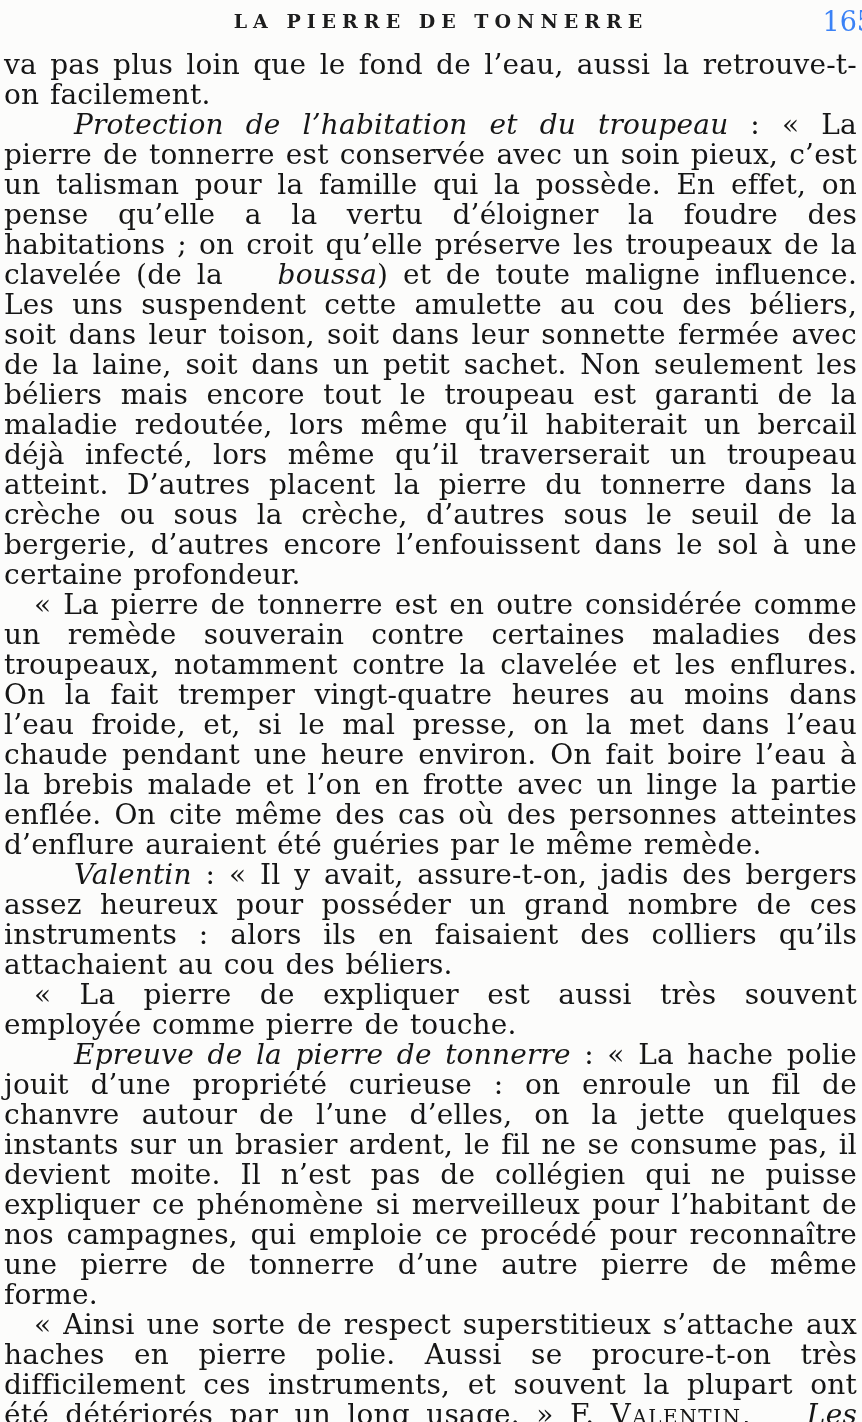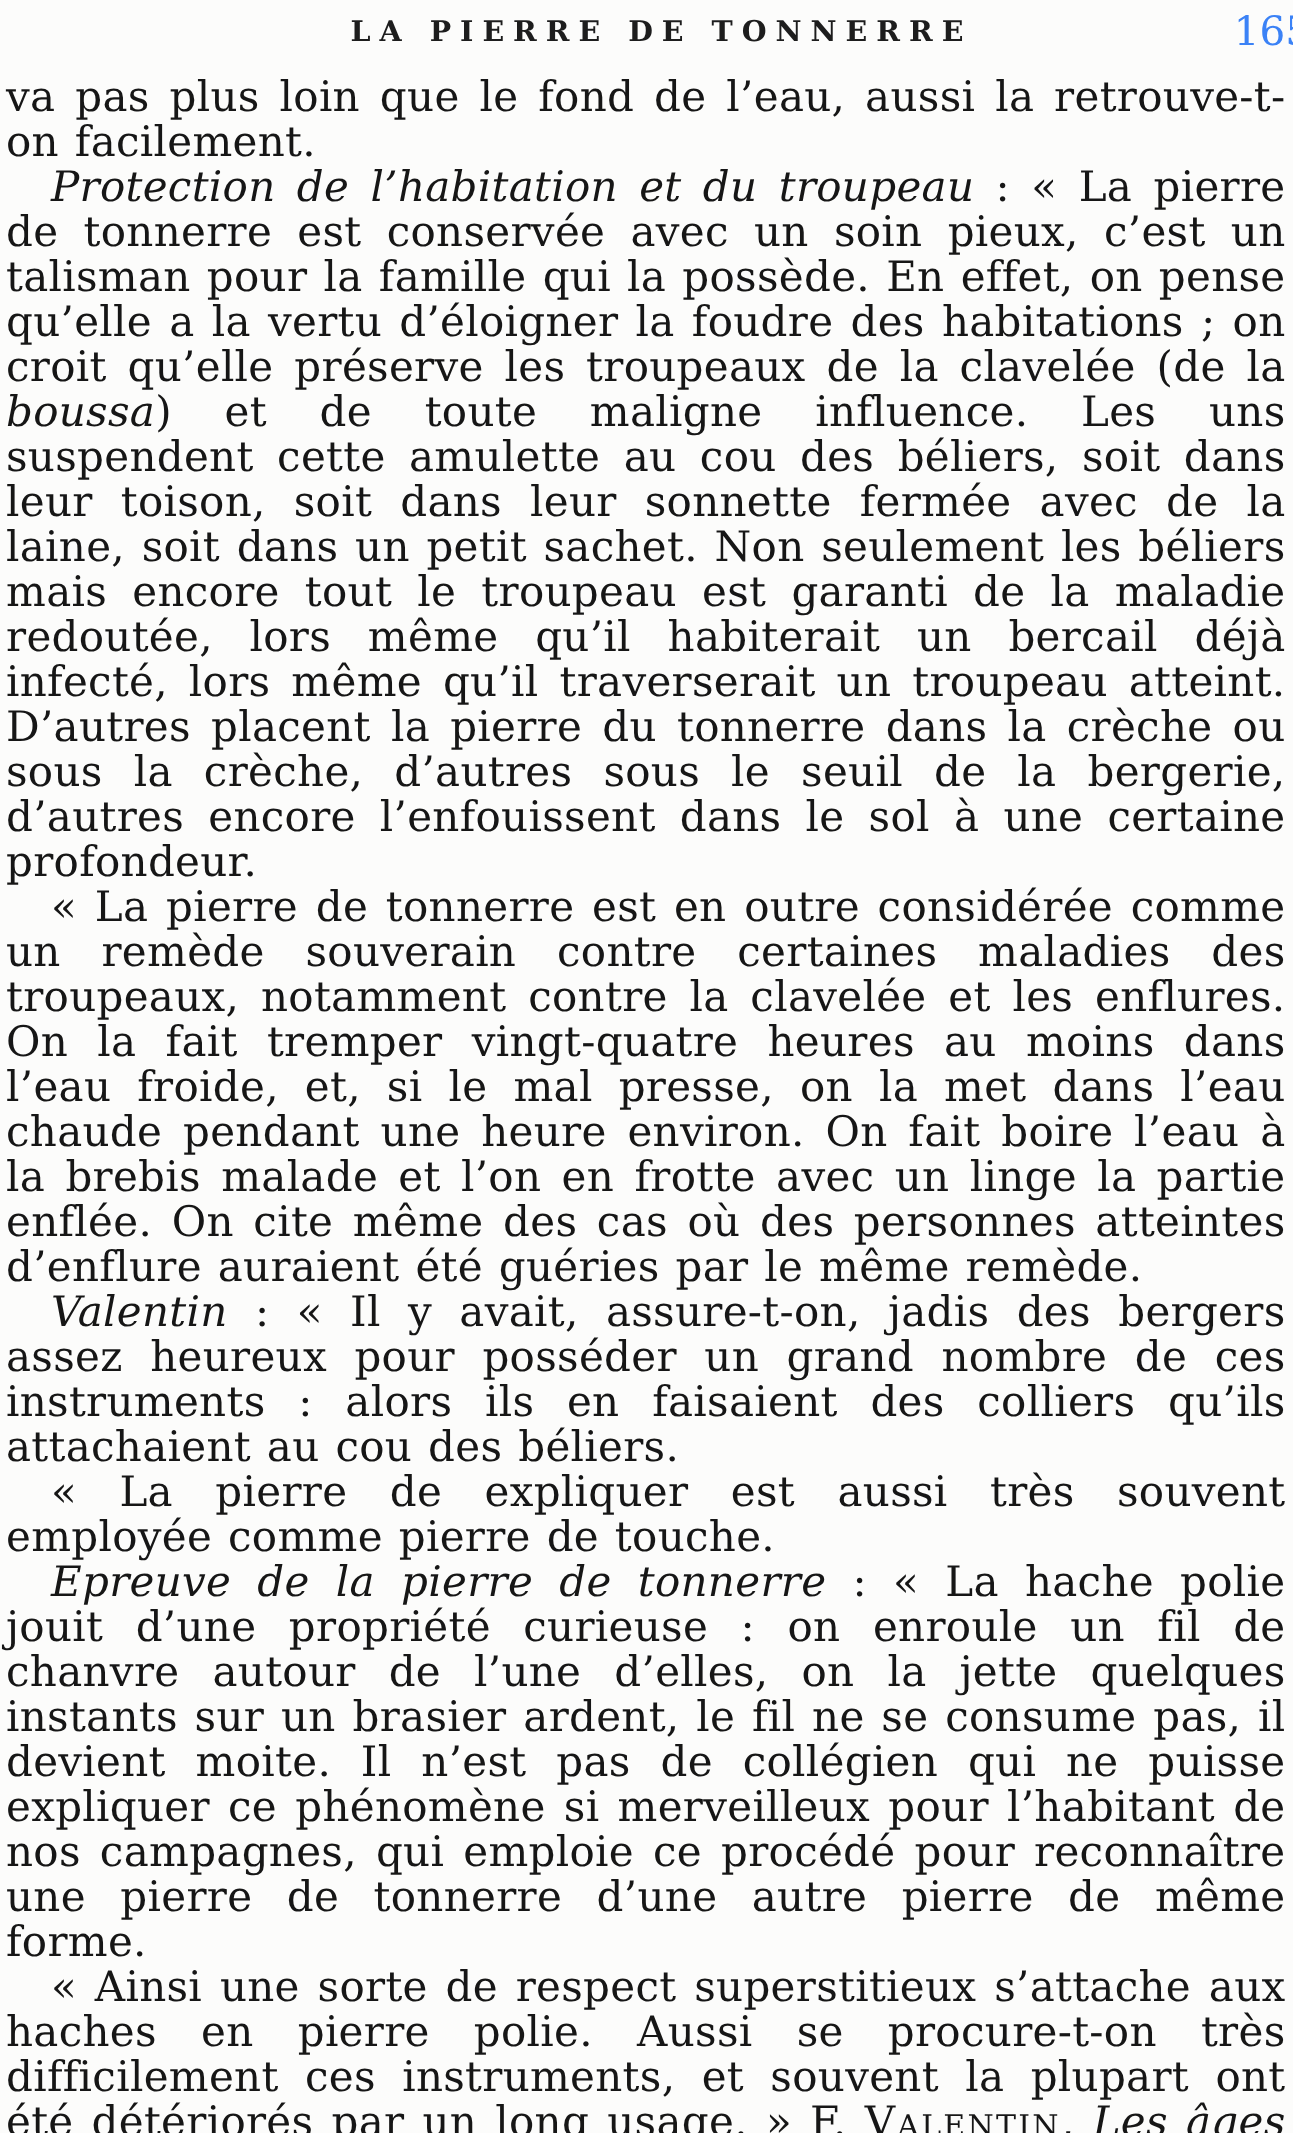--- a/index.html
+++ b/index.html
@@ -52,21 +52,21 @@
   }
   .para {
     margin: 0;
     font-size: 28px;
     line-height: 30px;
     text-align: justify;
     letter-spacing: 0.2px;
     word-spacing: 1.5px;
   }
   .ind { text-indent: 30px; }
-  .it { font-style: italic; }
+  .it { font-style: italic; margin-left: 40px; }
   .sc { font-variant: small-caps; letter-spacing: 1.5px; }
 </style>
 </head>
 <body>
 
 <div class="page">
 
   <header class="page-header">
     <div class="running-title">LA PIERRE DE TONNERRE</div>
     <div class="page-number">165</div>

